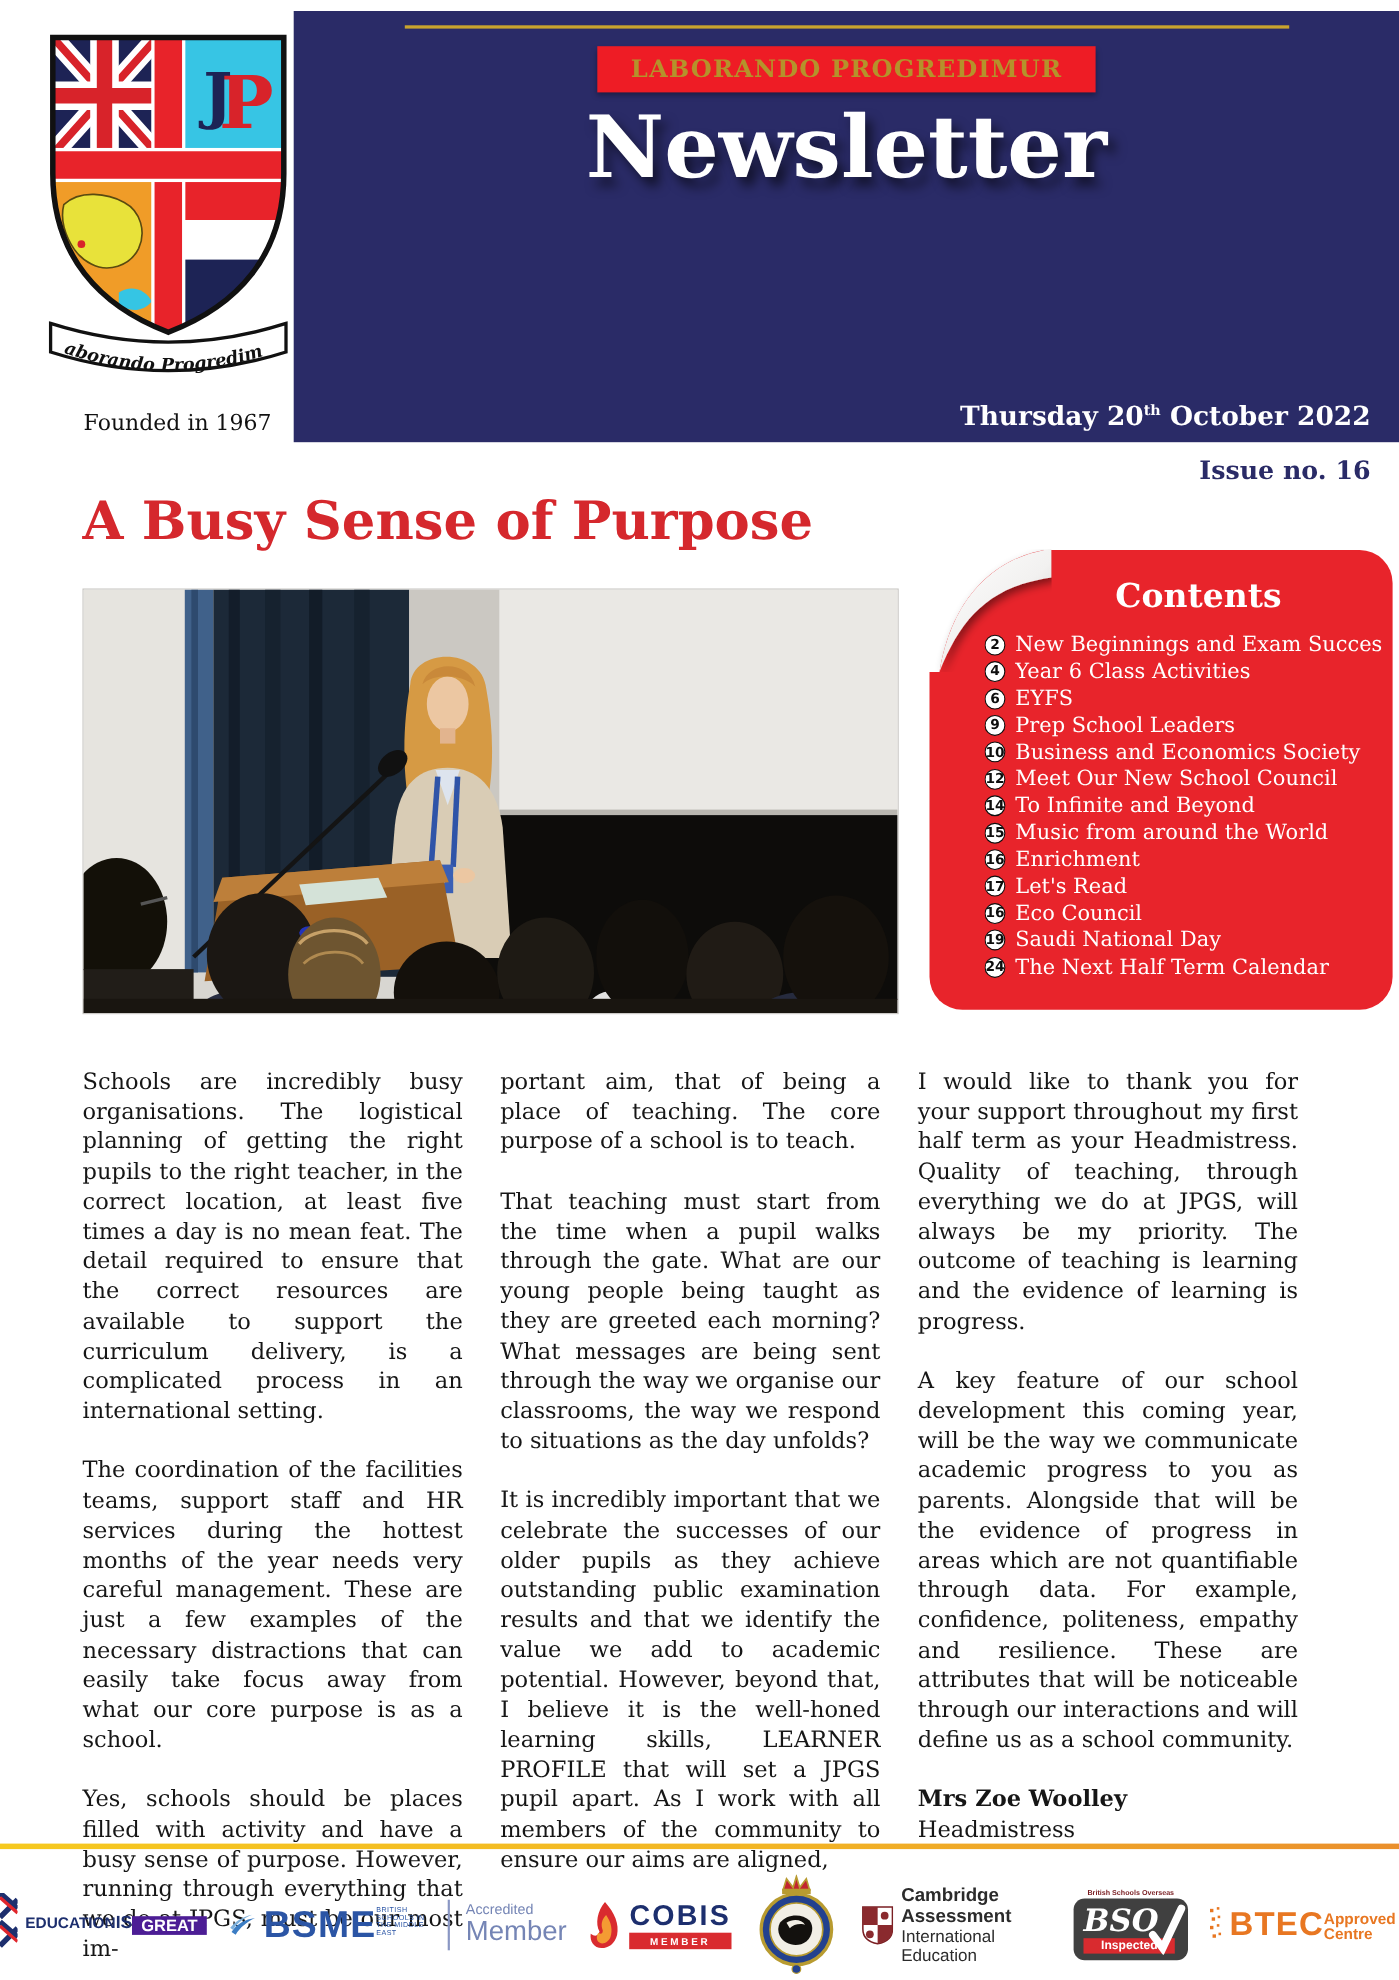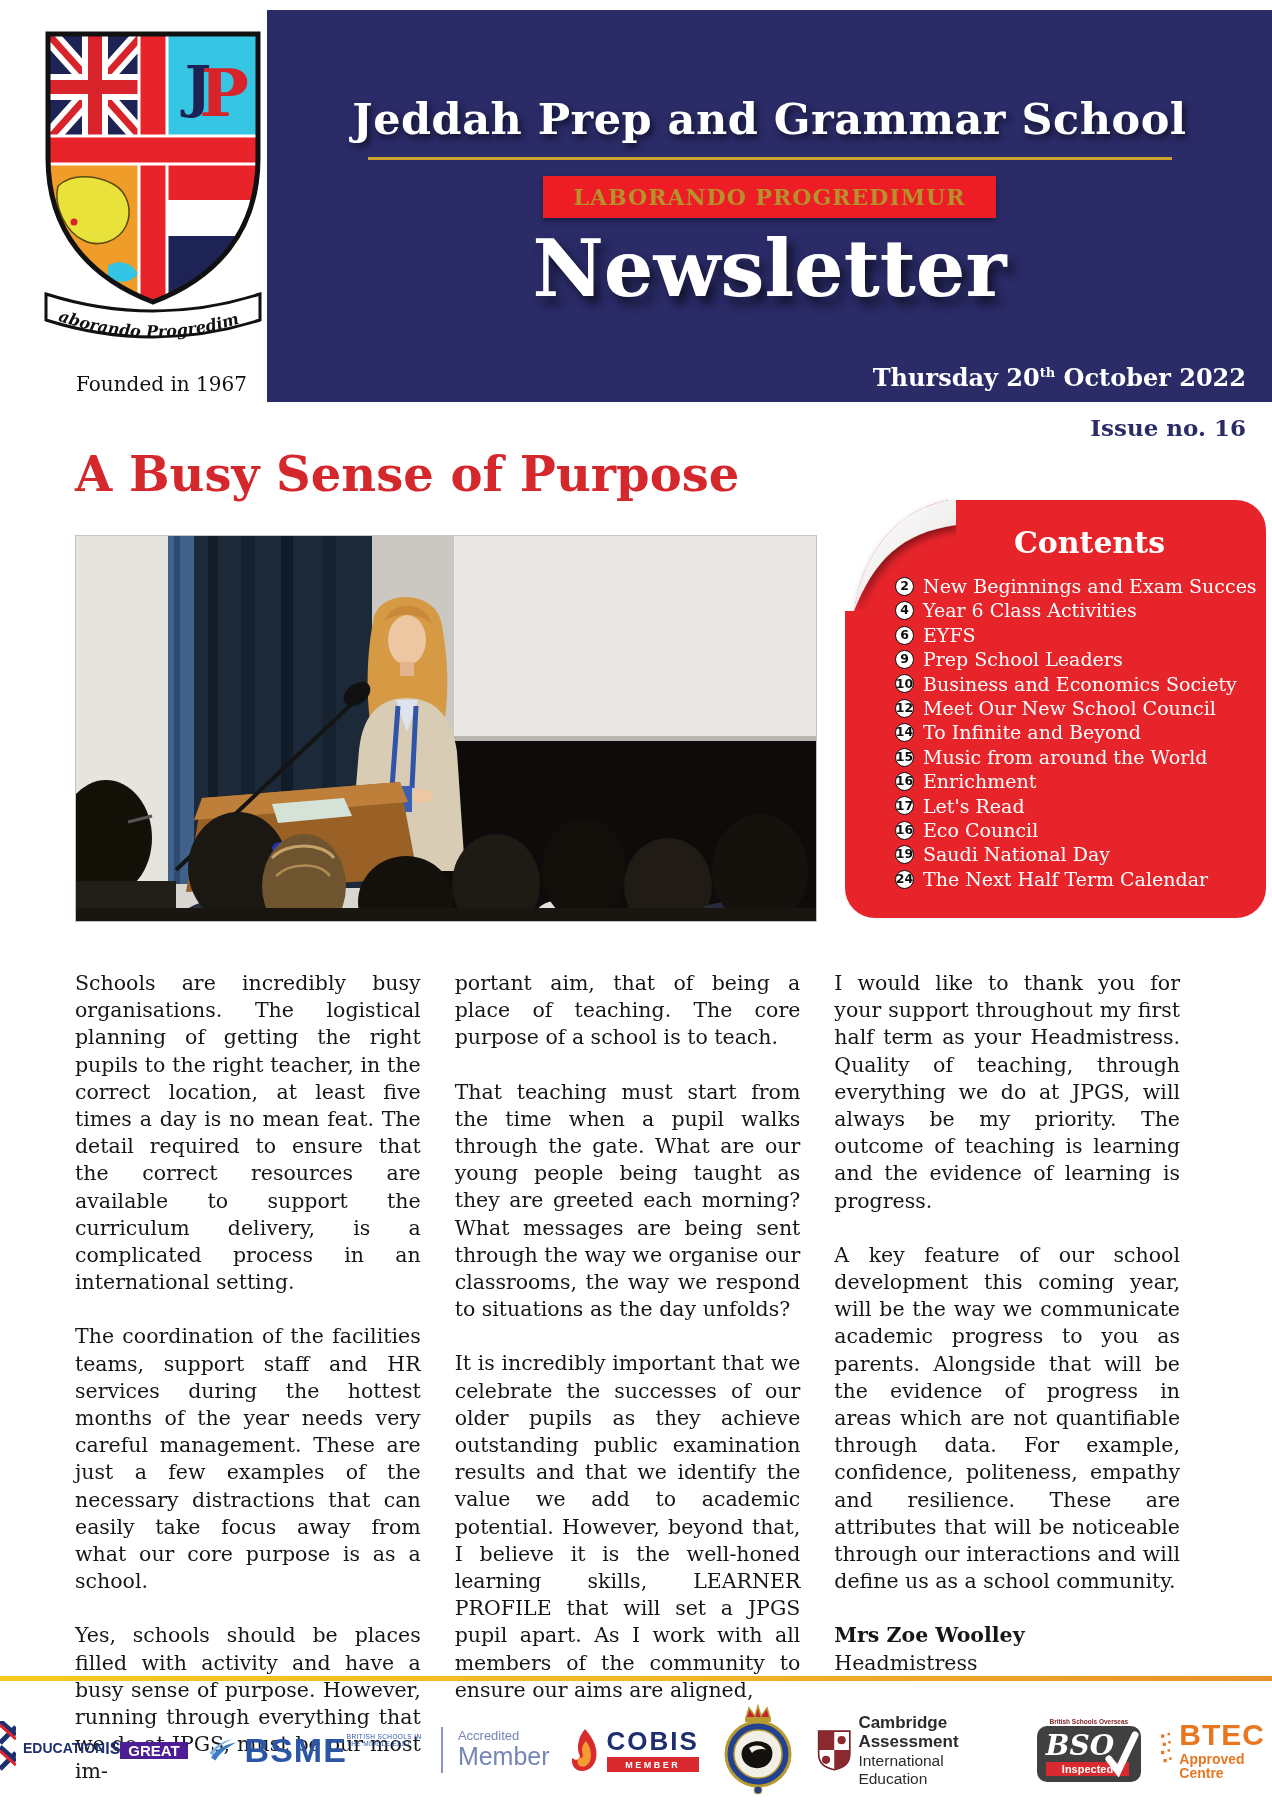--- a/index.html
+++ b/index.html
@@ -73,31 +73,30 @@
   .cam-l1{font-weight:bold;font-size:17px;color:#2b2b2b;}
   .cam-l2{font-size:15.5px;color:#2b2b2b;}
   .logo-bso{display:flex;flex-direction:column;align-items:center;gap:1px;}
   .bso-top{font-weight:bold;font-size:6.5px;color:#7a1f23;}
   .bso-box{position:relative;width:104px;height:56px;background:#404040;border-radius:10px;}
   .bso-name{position:absolute;left:9px;top:3px;color:#fff;font-weight:bold;
             font-style:italic;font-size:28px;font-family:"DejaVu Serif",serif;}
   .bso-insp{position:absolute;left:9px;bottom:6px;background:#d92b2f;color:#fff;
             font-weight:bold;font-size:11px;padding:1px 16px;}
   .bso-check{position:absolute;right:2px;top:5px;}
-  .btec-text{display:flex;flex-direction:column;line-height:1;}
+  .btec-text{display:flex;line-height:1;}
   .btec-name{font-weight:bold;font-size:30px;color:#e87722;letter-spacing:1px;}
   .btec-sub{font-weight:bold;font-size:14px;color:#e87722;margin-top:2px;}
 </style>
 </head>
 <body>
 
 <div class="page">
 
   <div class="header-navy">
-    <div class="school-name">Jeddah Prep and Grammar School</div>
     <div class="gold-rule"></div>
     <div>
       <span class="motto-banner">LABORANDO PROGREDIMUR</span>
     </div>
     <div class="newsletter">Newsletter</div>
     <div class="header-date"><span>Thursday 20</span><sup>th</sup><span> October 2022</span></div>
   </div>
 
   <div class="issue">Issue no. 16</div>
 

